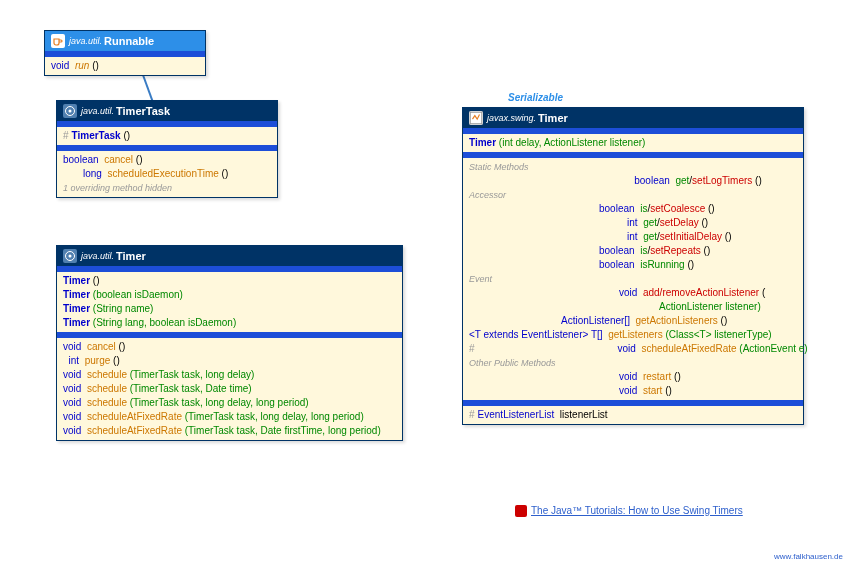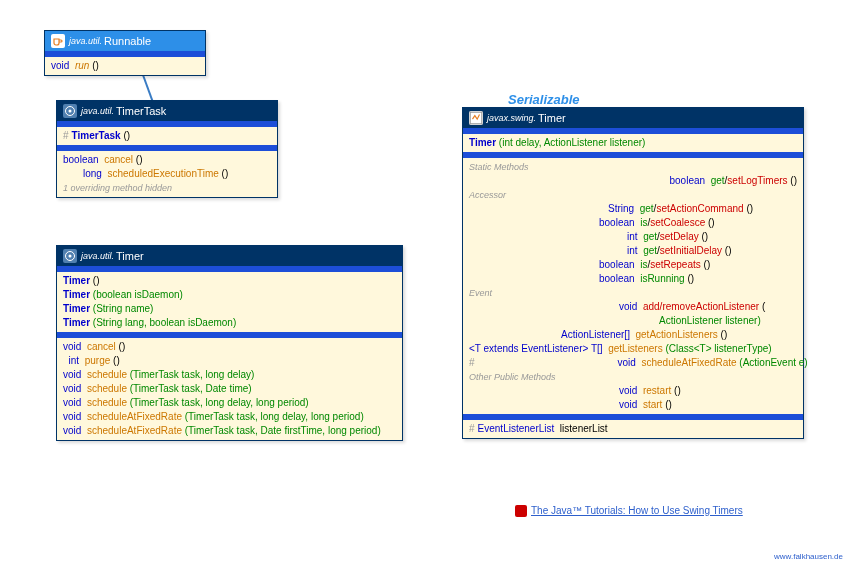--- a/index.html
+++ b/index.html
@@ -1,37 +1,37 @@
 <!DOCTYPE html>
 <html><head>
 <meta charset="utf-8">
 <style>
 body{margin:0;font-family:Verdana,Arial,sans-serif;font-size:10px;background:#fff;color:#000;position:relative;width:849px;height:563px}
 .cls{position:absolute;border:1px solid #003366;background:#fff8dc;box-shadow:2px 2px 3px rgba(0,0,0,0.15)}
 .hdr{background:#003366;color:#fff;padding:3px 6px;display:flex;align-items:center;font-size:11px}
 .hdr.blue{background:#2d8fe8}
 .hdr .pkg{font-style:italic;font-size:9px;margin-right:2px}
-.hdr .nm{font-weight:normal}
+.hdr .nm{font-weight:bold}
 .hdr .ic{width:14px;height:14px;margin-right:4px;display:inline-flex;align-items:center;justify-content:center}
 .gear{background:#5080b0;border-radius:2px}
 .gear svg{width:12px;height:12px}
 .cup{background:#fff;border-radius:2px}
 .cup svg{width:12px;height:10px}
 .jic{background:#fff;border-radius:2px}
 .sec{padding:2px 6px;line-height:14px;border-top:6px solid #1d4ed8}
 .sec:first-of-type{border-top:none}
 .lbl{color:#999;font-style:italic;font-size:9px}
 .row{white-space:nowrap}
 .rt{color:#0000cc}
 .m{color:#cc7700}
 .m2{color:#cc0000}
 .p{color:#008800}
 .v{color:#000}
 .line{position:absolute;background:#3a7cc4;width:2px;transform-origin:top}
-.interf{position:absolute;color:#2d8fe8;font-style:italic;font-weight:bold;font-size:13px}
+.interf{position:absolute;color:#2d8fe8;font-style:italic;font-weight:bold;font-size:10px}
 .footlink{position:absolute;color:#2d5fcc;font-size:10px}
 .footlink .rsq{width:12px;height:12px;background:#cc0000;display:inline-block;vertical-align:middle;margin-right:4px;border-radius:2px}
 .attr{position:absolute;right:6px;bottom:2px;color:#2d5fcc;font-size:8px}
 .hash{color:#999;margin-right:3px}
 .get-set .g{color:#008800}
 .get-set .s{color:#cc0000}
 </style>
 </head>
 <body>
 
@@ -108,23 +108,22 @@
           <rect x="1" y="1" width="10" height="10" fill="#fff" stroke="#999"></rect>
           <path d="M3 7l2-3 2 3 2-4" fill="none" stroke="#e67e22" stroke-width="1"></path>
         </svg>
       </span>
 <span class="pkg">javax.swing.</span>
       <span class="nm">Timer</span>
 </div>
 <div class="sec"><span class="rt" style="font-weight:bold">Timer</span> <span class="p">(int delay, ActionListener listener)</span></div>
 <div class="sec">
 <div class="lbl">Static Methods</div>
-<div class="row" style="text-align:right;padding-left:130px"><span class="rt">boolean</span>&nbsp;&nbsp;<span class="get-set"><span class="g">get</span>/<span class="s">setLogTimers</span></span> <span>()</span></div>
+<div class="row" style="text-align:center;padding-left:130px"><span class="rt">boolean</span>&nbsp;&nbsp;<span class="get-set"><span class="g">get</span>/<span class="s">setLogTimers</span></span> <span>()</span></div>
 <div class="lbl">Accessor</div>
-<div class="row" style="padding-left:139px"><span class="rt">String</span>&nbsp;&nbsp;<span class="get-set"><span class="g">get</span>/<span class="s">setActionCommand</span></span> <span>()</span></div>
 <div class="row" style="padding-left:130px"><span class="rt">boolean</span>&nbsp;&nbsp;<span class="get-set"><span class="g">is</span>/<span class="s">setCoalesce</span></span> <span>()</span></div>
 <div class="row" style="padding-left:158px"><span class="rt">int</span>&nbsp;&nbsp;<span class="get-set"><span class="g">get</span>/<span class="s">setDelay</span></span> <span>()</span></div>
 <div class="row" style="padding-left:158px"><span class="rt">int</span>&nbsp;&nbsp;<span class="get-set"><span class="g">get</span>/<span class="s">setInitialDelay</span></span> <span>()</span></div>
 <div class="row" style="padding-left:130px"><span class="rt">boolean</span>&nbsp;&nbsp;<span class="get-set"><span class="g">is</span>/<span class="s">setRepeats</span></span> <span>()</span></div>
 <div class="row" style="padding-left:130px"><span class="rt">boolean</span>&nbsp;&nbsp;<span class="p">isRunning</span> <span>()</span></div>
 <div class="lbl">Event</div>
 <div class="row" style="padding-left:150px"><span class="rt">void</span>&nbsp;&nbsp;<span class="m2">add/removeActionListener</span> <span>(</span></div>
 <div class="row" style="padding-left:190px"><span class="p">ActionListener listener)</span></div>
 <div class="row" style="padding-left:92px"><span class="rt">ActionListener[]</span>&nbsp;&nbsp;<span class="m">getActionListeners</span> <span>()</span></div>
 <div class="row"><span class="rt">&lt;T extends EventListener&gt; T[]</span>&nbsp;&nbsp;<span class="m">getListeners</span> <span class="p">(Class&lt;T&gt; listenerType)</span></div>

